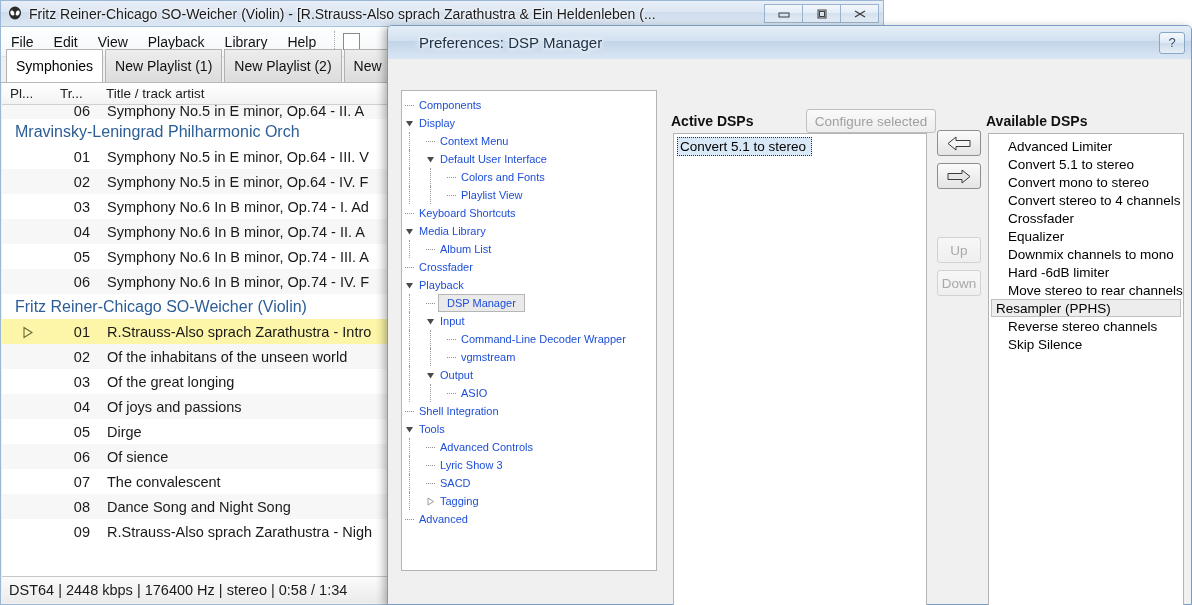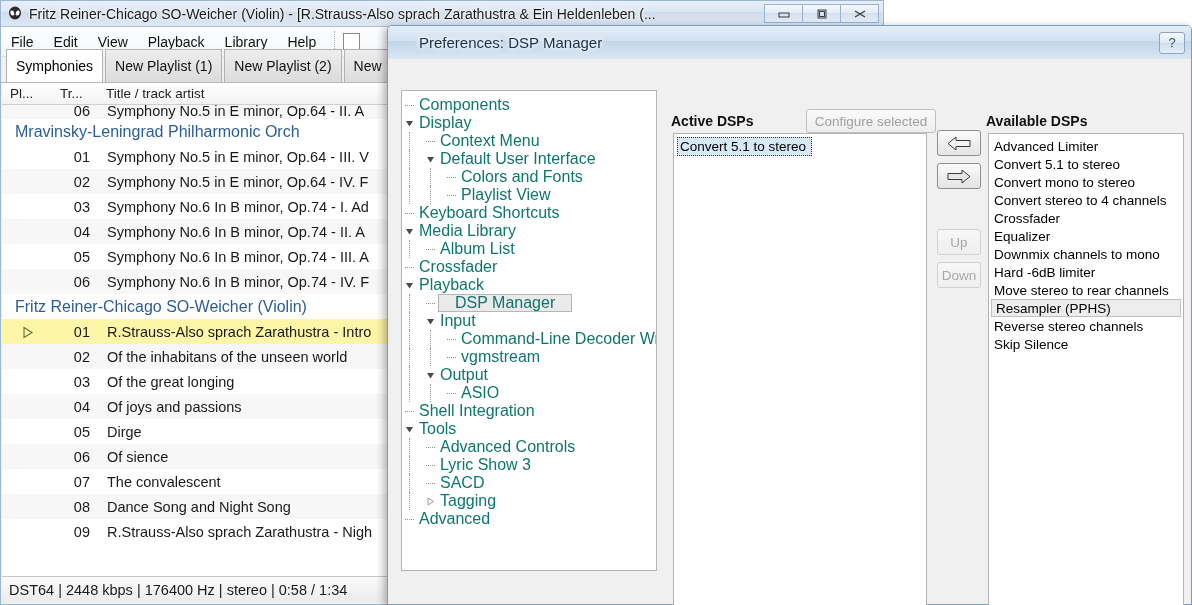--- a/index.html
+++ b/index.html
@@ -182,35 +182,35 @@
   
   #tree-panel {
     position: absolute; left: 13px; top: 31px; width: 256px; height: 481px;
     background: #ffffff;
     border: 1px solid #b4b4b4;
     overflow: hidden;
     padding-top: 5px;
   }
   .tree-node {
     height: 18px; display: flex; align-items: center;
-    font-size: 16px; color: #0f766e; white-space: nowrap; text-align: center;
+    font-size: 11px; color: #1d4ed8; white-space: nowrap; text-align: center;
   }
   .tw {
     width: 14px; flex: 0 0 14px; display: flex; align-items: center; justify-content: center;
     color: #555;
   }
   .tw svg { display: block; }
   .vline {
     width: 14px; flex: 0 0 14px; height: 18px;
     border-left: 1px dotted #9a9a9a; margin-left: 7px;
   }
   .node-label { padding-left: 3px; }
   .node-label.selected {
     background: #eaeaea; border: 1px solid #b6b6b6;
-    padding: 0 16px; margin-left: 1px; line-height: 16px;
+    padding: 0 8px; margin-left: 1px; line-height: 16px;
   }
 
   
   .sec-label {
     position: absolute; font-size: 14px; font-weight: bold; color: #111;
   }
   #active-label { left: 283px; top: 54px; }
   #avail-label { left: 598px; top: 54px; }
 
   #configure-btn {
@@ -231,21 +231,21 @@
     font-size: 13.5px; color: #000; padding-left: 2px; white-space: nowrap;
     width: 135px;
   }
 
   #avail-list {
     position: absolute; left: 600px; top: 74px; width: 196px; height: 494px;
     background: #ffffff; border: 1px solid #b4b4b4; padding: 3px 0 0 0;
   }
   .avail-item {
     height: 18px; display: flex; align-items: center;
-    font-size: 13.5px; color: #000; padding-left: 5px; white-space: nowrap;
+    font-size: 13.5px; color: #000; padding-left: 19px; white-space: nowrap;
   }
   .avail-item.selected {
     background: #ededed; border: 1px solid #c0c0c0;
     margin: 0 2px; padding-left: 4px; height: 18px;
   }
 
   
   .mid-btn {
     position: absolute; left: 549px; width: 44px; height: 26px;
     border-radius: 3px;
@@ -254,20 +254,21 @@
   }
   .mid-btn.enabled {
     border: 1px solid #8e8e8e;
     background: linear-gradient(to bottom, #fbfbfb, #e4e4e4);
     color: #222;
   }
   .mid-btn.disabled {
     border: 1px solid #d2d2d2;
     background: linear-gradient(to bottom, #f7f7f7, #efefef);
     color: #a8a8a8;
+    margin-top: 8px;
   }
   #btn-left  { top: 71px; }
   #btn-right { top: 104px; }
   #btn-up    { top: 170px; }
   #btn-down  { top: 203px; }
   .mid-btn svg { display: block; }
 </style>
 </head>
 <body>
 

